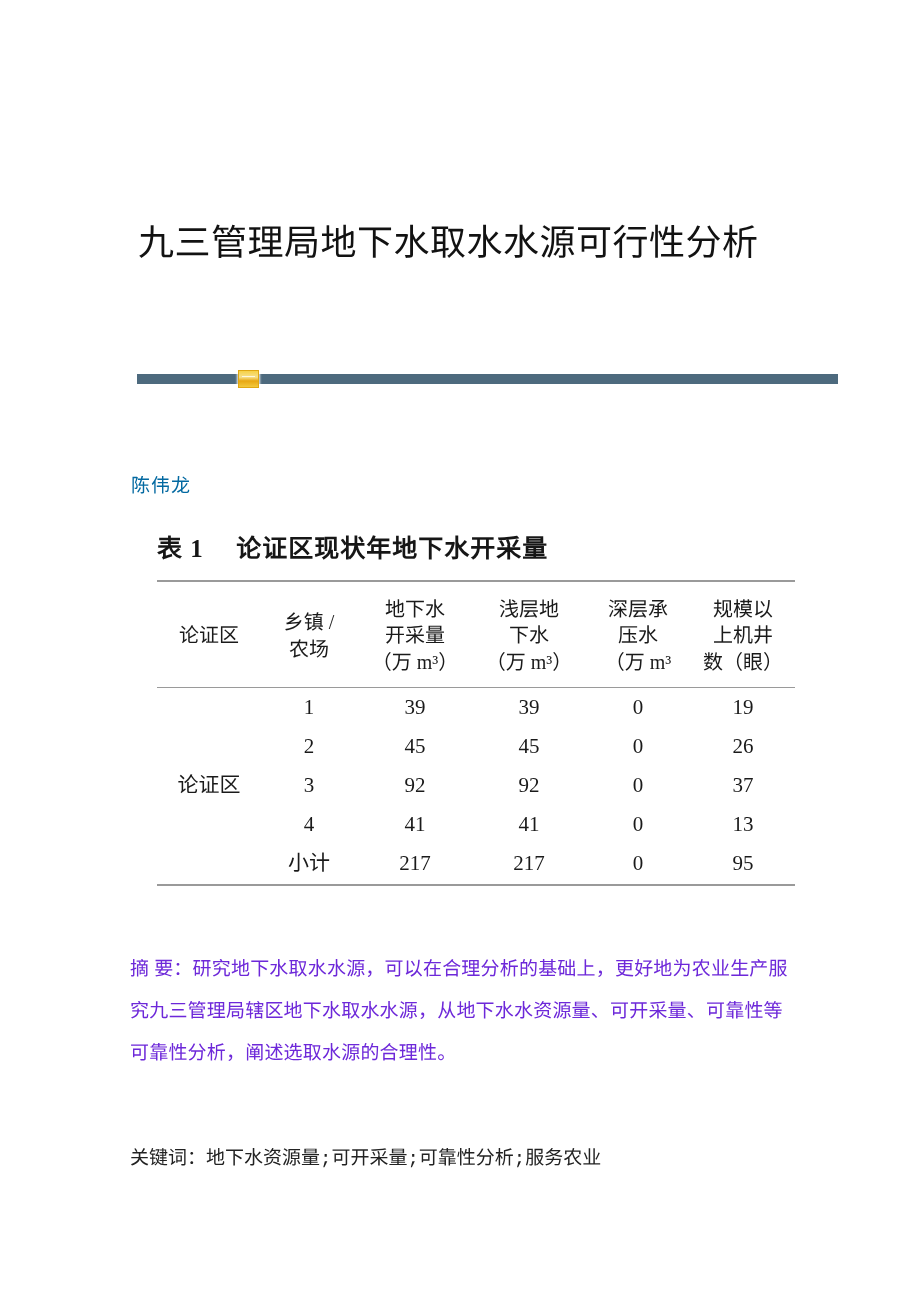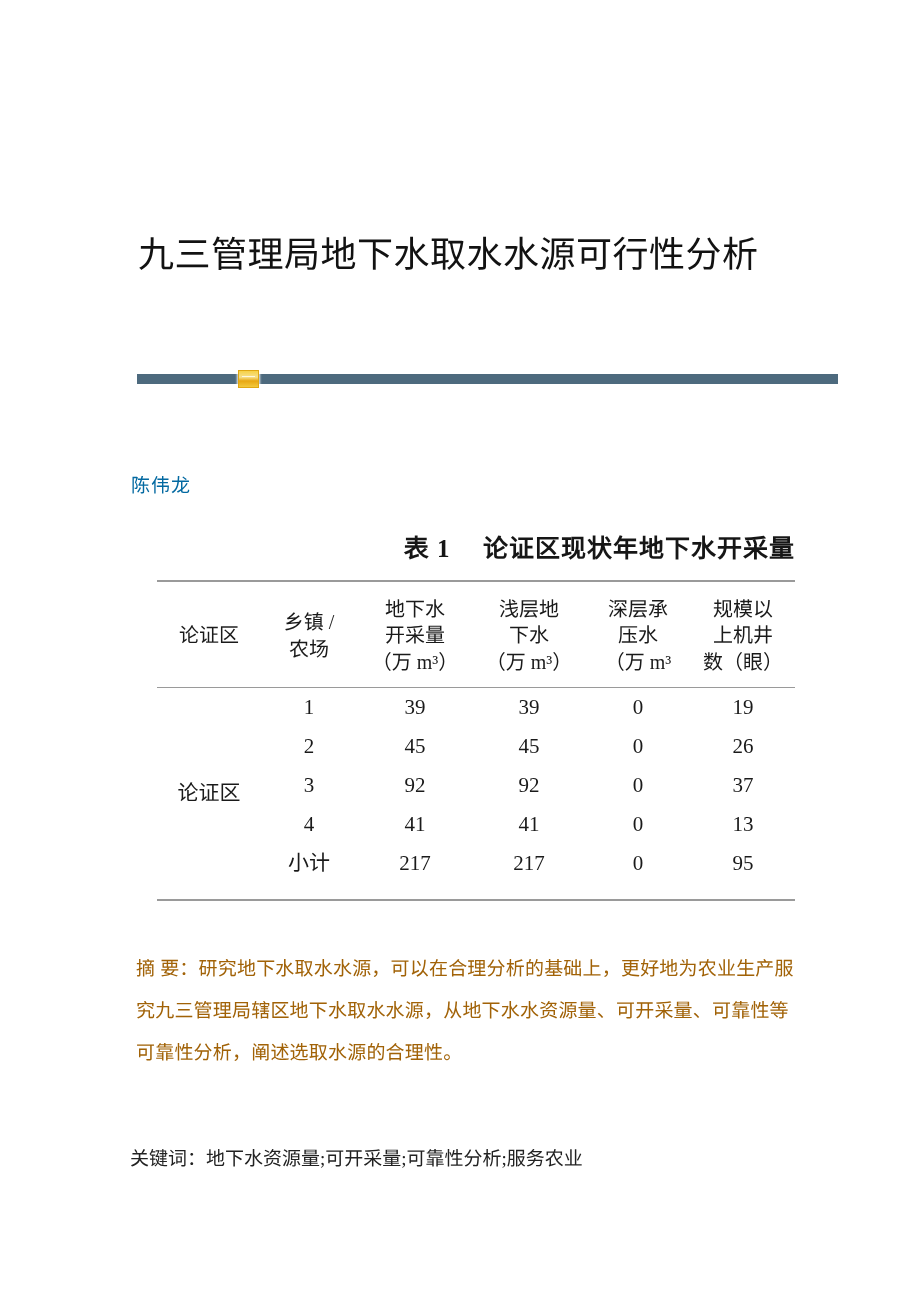--- a/index.html
+++ b/index.html
@@ -19,21 +19,21 @@
   .page {
     position: absolute;
     inset: 0;
     background: #ffffff;
   }
 
   
   .doc-title {
     position: absolute;
     left: 138px;
-    top: 209px;
+    top: 197px;
     width: 700px;
     font-size: 36px;
     line-height: 1.25;
     letter-spacing: 0.5px;
     font-weight: 400;
     color: #121212;
     font-family: "Liberation Serif", "DejaVu Serif", serif;
     white-space: nowrap;
   }
 
@@ -83,21 +83,21 @@
   }
 
   
   .table-block {
     position: absolute;
     left: 157px;
     top: 528px;
     width: 638px;
   }
   .table-caption {
-    text-align: right;
+    text-align: left;
     font-size: 25px;
     font-weight: 700;
     color: #161616;
     letter-spacing: 1px;
     margin-bottom: 16px;
     font-family: "Liberation Serif", "DejaVu Serif", serif;
   }
   .caption-gap {
     display: inline-block;
     width: 18px;
@@ -121,21 +121,21 @@
   }
   table.data-table tbody td {
     padding: 4px 2px;
     font-size: 21px;
     line-height: 1.48;
     text-align: center;
     vertical-align: middle;
     border: none;
   }
   table.data-table tbody tr:last-child td {
-    padding-bottom: 19px;
+    padding-bottom: 4px;
   }
   table.data-table tfoot td {
     border-top: 2px solid #9a9a9a;
     height: 0;
     padding: 0;
     font-size: 0;
     line-height: 0;
   }
 
   .col-region   { width: 104px; }
@@ -151,42 +151,42 @@
 
   .rowspan-label {
     font-size: 21px;
     text-align: center;
     vertical-align: middle;
   }
 
   
   .abstract {
     position: absolute;
-    left: 136px;
+    left: 130px;
     top: 948px;
     width: 666px;
     font-size: 19px;
     line-height: 42px;
-    color: #a16207;
+    color: #6d28d9;
     font-family: "Liberation Serif", "DejaVu Serif", serif;
     letter-spacing: 0.2px;
   }
   .abstract .ln {
     display: block;
     white-space: nowrap;
   }
   .keywords {
     position: absolute;
     left: 130px;
     top: 1142px;
     width: 666px;
     font-size: 19px;
     line-height: 34px;
     color: #222222;
-    font-family: Liberation Serif, serif;
+    font-family: Liberation Mono, monospace;
     white-space: nowrap;
   }
 </style>
 </head>
 <body>
 
 <div class="page">
 
   <h1 class="doc-title">九三管理局地下水取水水源可行性分析</h1>
 

